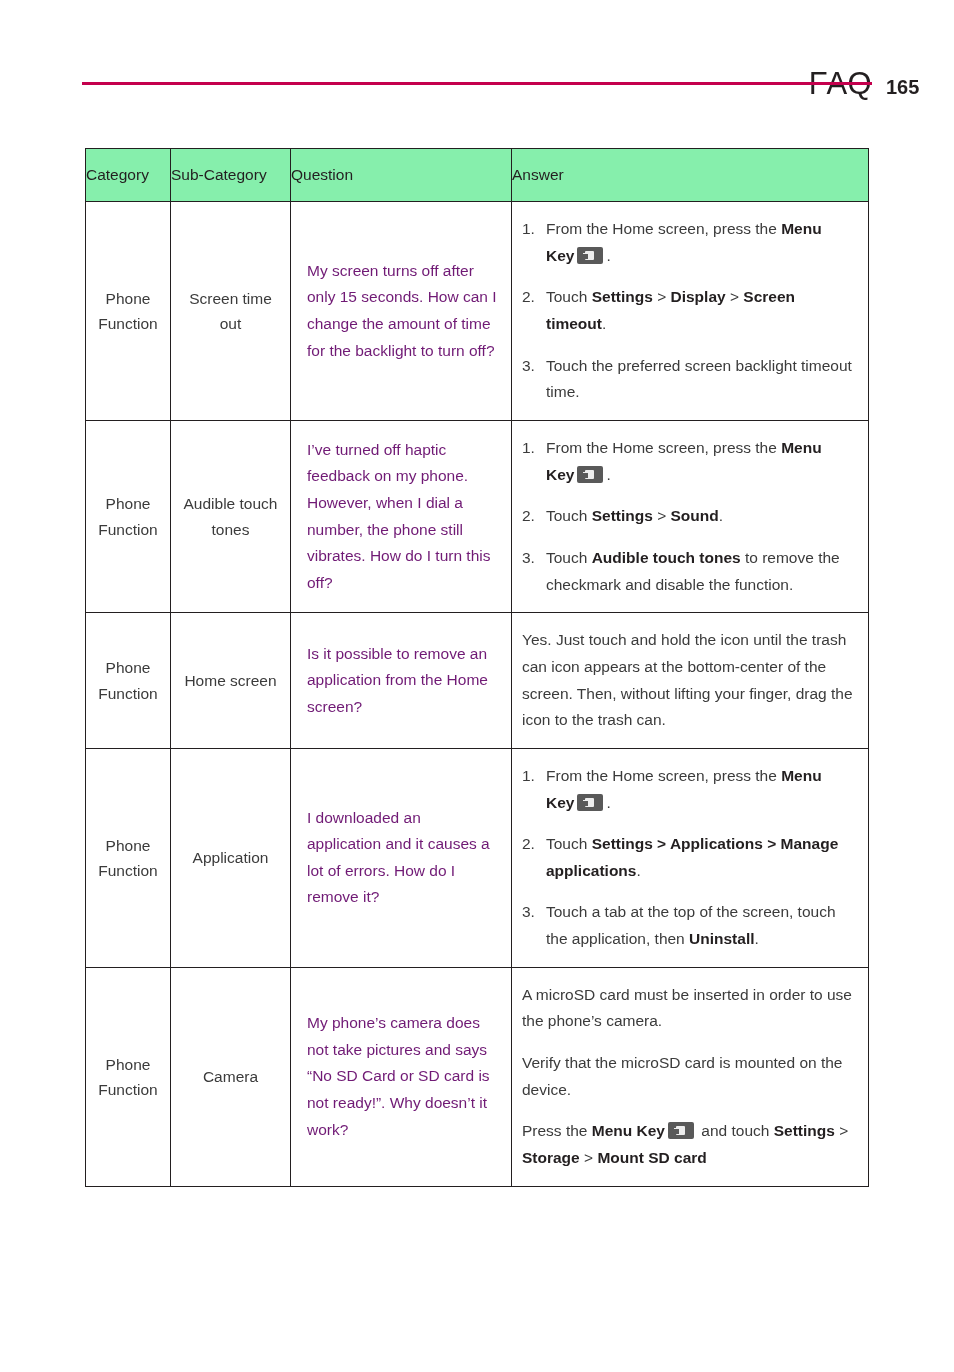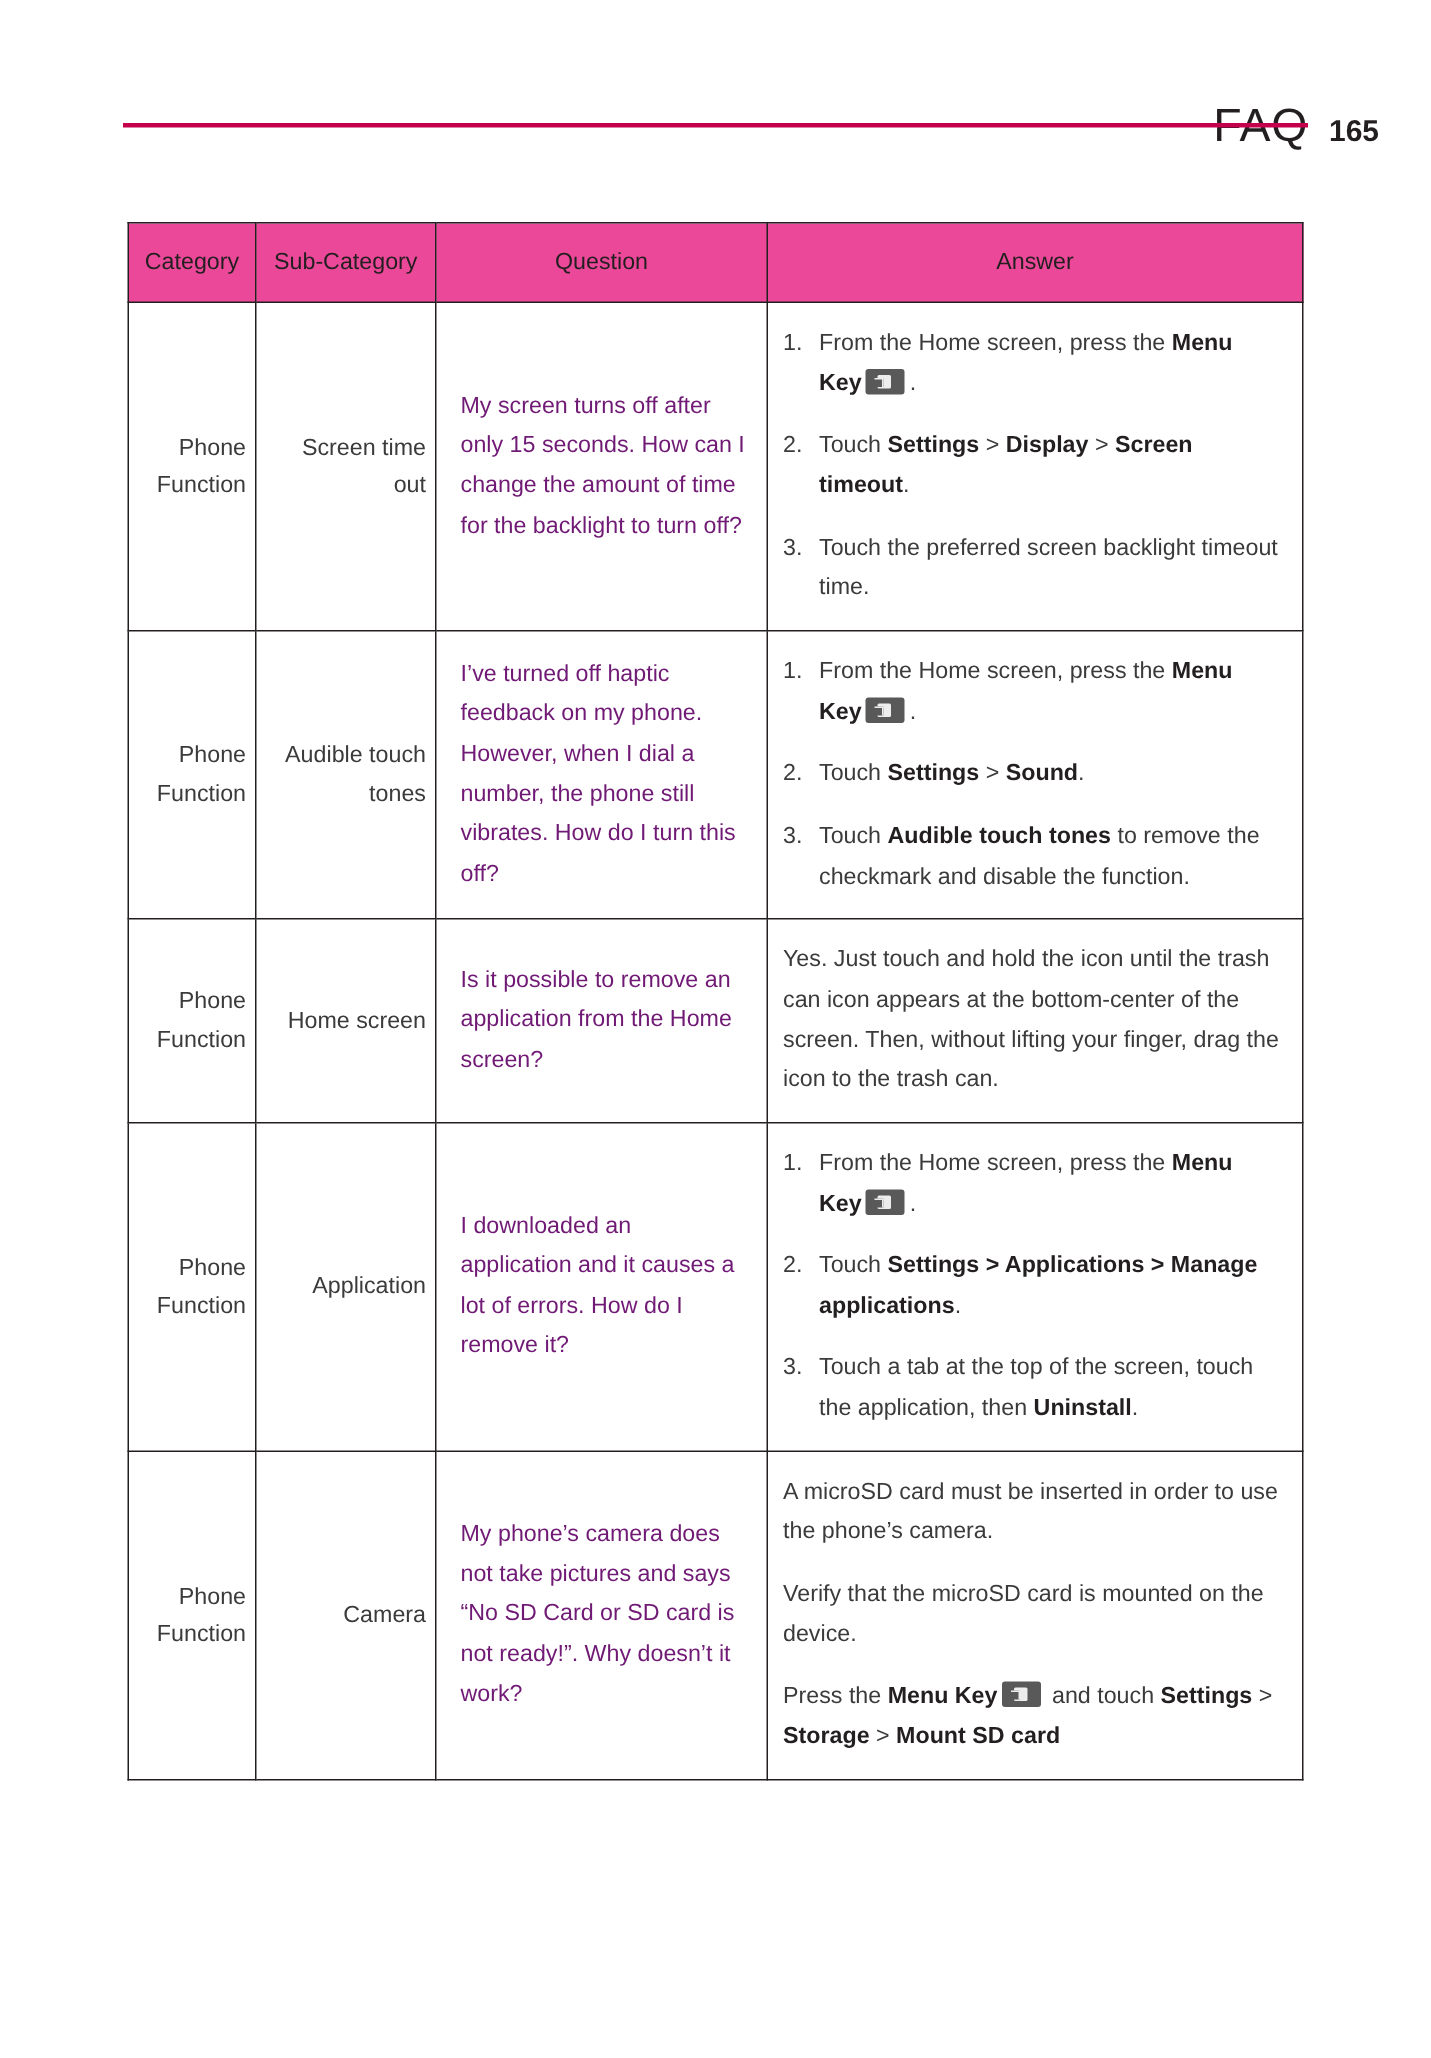--- a/index.html
+++ b/index.html
@@ -69,31 +69,31 @@
     border: 1px solid #231f20;
     padding: 0;
     vertical-align: middle;
   }
   .col-category { width: 85px; }
   .col-subcategory { width: 120px; }
   .col-question { width: 221px; }
   .col-answer { width: 357px; }
 
   thead th {
-    background: #ec4899;
+    background: #86efac;
     font-weight: 400;
     font-size: 15.5px;
     color: #231f20;
     height: 52px;
-    text-align: center;
+    text-align: left;
   }
 
   td.cell-category,
   td.cell-subcategory {
-    text-align: right;
+    text-align: center;
     font-size: 15.5px;
     line-height: 1.62;
     color: #3b3b3b;
     padding: 8px 6px;
   }
   td.cell-question {
     font-size: 15.5px;
     line-height: 1.72;
     color: #701a75;
     padding: 14px 12px 14px 16px;

